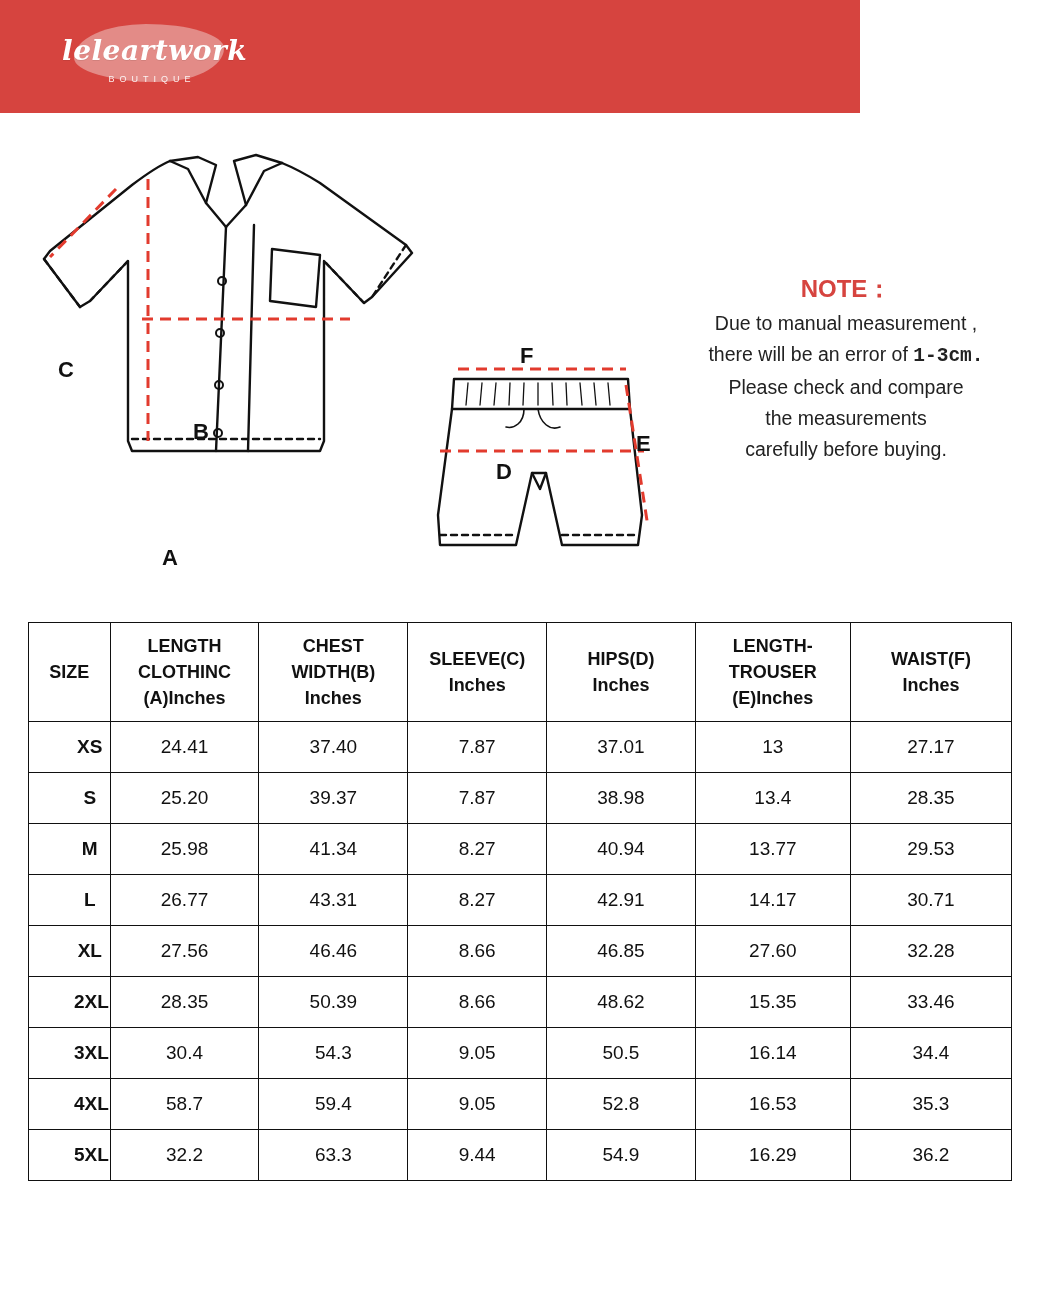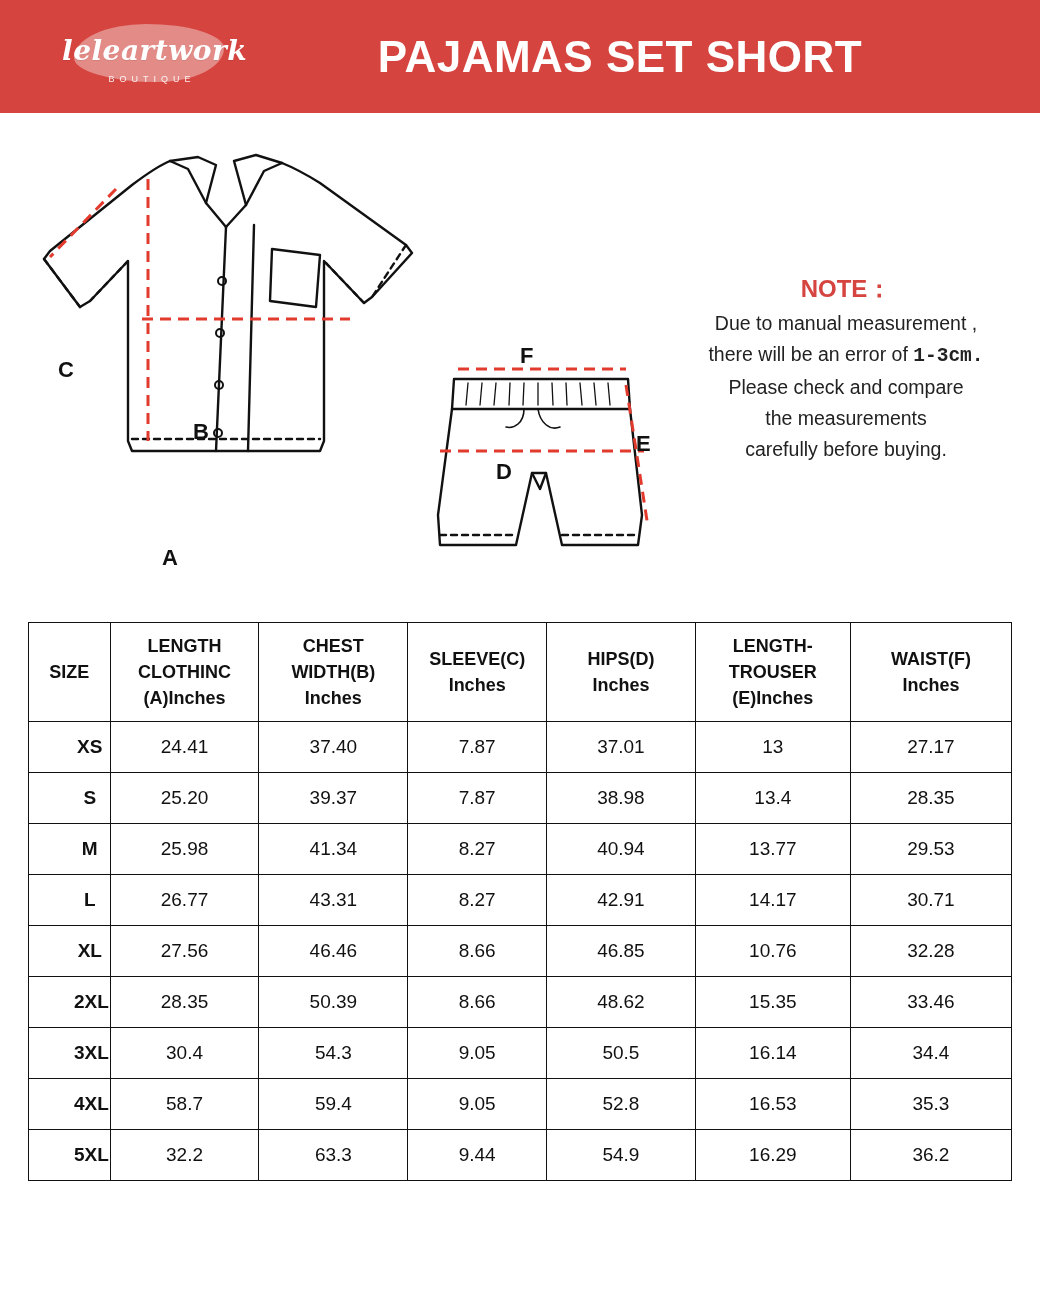--- a/index.html
+++ b/index.html
@@ -11,21 +11,21 @@
     height: 1302px;
     background: #ffffff;
     font-family: "Liberation Sans", sans-serif;
     color: #1a1a1a;
     overflow: hidden;
   }
 
   
   .header {
     position: relative;
-    width: 1040px;
+    width: 860px;
     height: 113px;
     background: #d6443f;
     display: flex;
     align-items: center;
   }
   .logo-wrap {
     position: absolute;
     left: 62px;
     top: 18px;
     width: 180px;
@@ -153,21 +153,20 @@
 </style>
 </head>
 <body>
 
 <div class="header">
   <div class="logo-wrap">
     <div class="logo-blob"></div>
     <div class="logo-script">leleartwork</div>
     <div class="logo-sub">BOUTIQUE</div>
   </div>
-  <div class="header-title">PAJAMAS SET SHORT</div>
 </div>
 
 <div class="diagram">
 
   <svg width="420" height="400" viewBox="0 0 420 400" style="position:absolute; left:20px; top:28px;">
     <g fill="none" stroke="#111" stroke-width="2.4" stroke-linejoin="round" stroke-linecap="round">
 
       <path d="M150 20 C140 24 128 32 112 44 L30 110 L24 118 L60 166 L70 160 L108 120 L108 300 L112 310 L300 310 L304 300 L304 120 L344 162 L352 156 L392 112 L386 104 L300 42 C284 32 272 26 262 22"></path>
 
       <path d="M150 20 L168 28 L186 62 L206 86"></path>
@@ -345,21 +344,21 @@
         <td>42.91</td>
         <td>14.17</td>
         <td>30.71</td>
       </tr>
       <tr>
         <td class="size-cell">XL</td>
         <td>27.56</td>
         <td>46.46</td>
         <td>8.66</td>
         <td>46.85</td>
-        <td>10.76</td>
+        <td>27.60</td>
         <td>32.28</td>
       </tr>
       <tr>
         <td class="size-cell">2XL</td>
         <td>28.35</td>
         <td>50.39</td>
         <td>8.66</td>
         <td>48.62</td>
         <td>15.35</td>
         <td>33.46</td>

